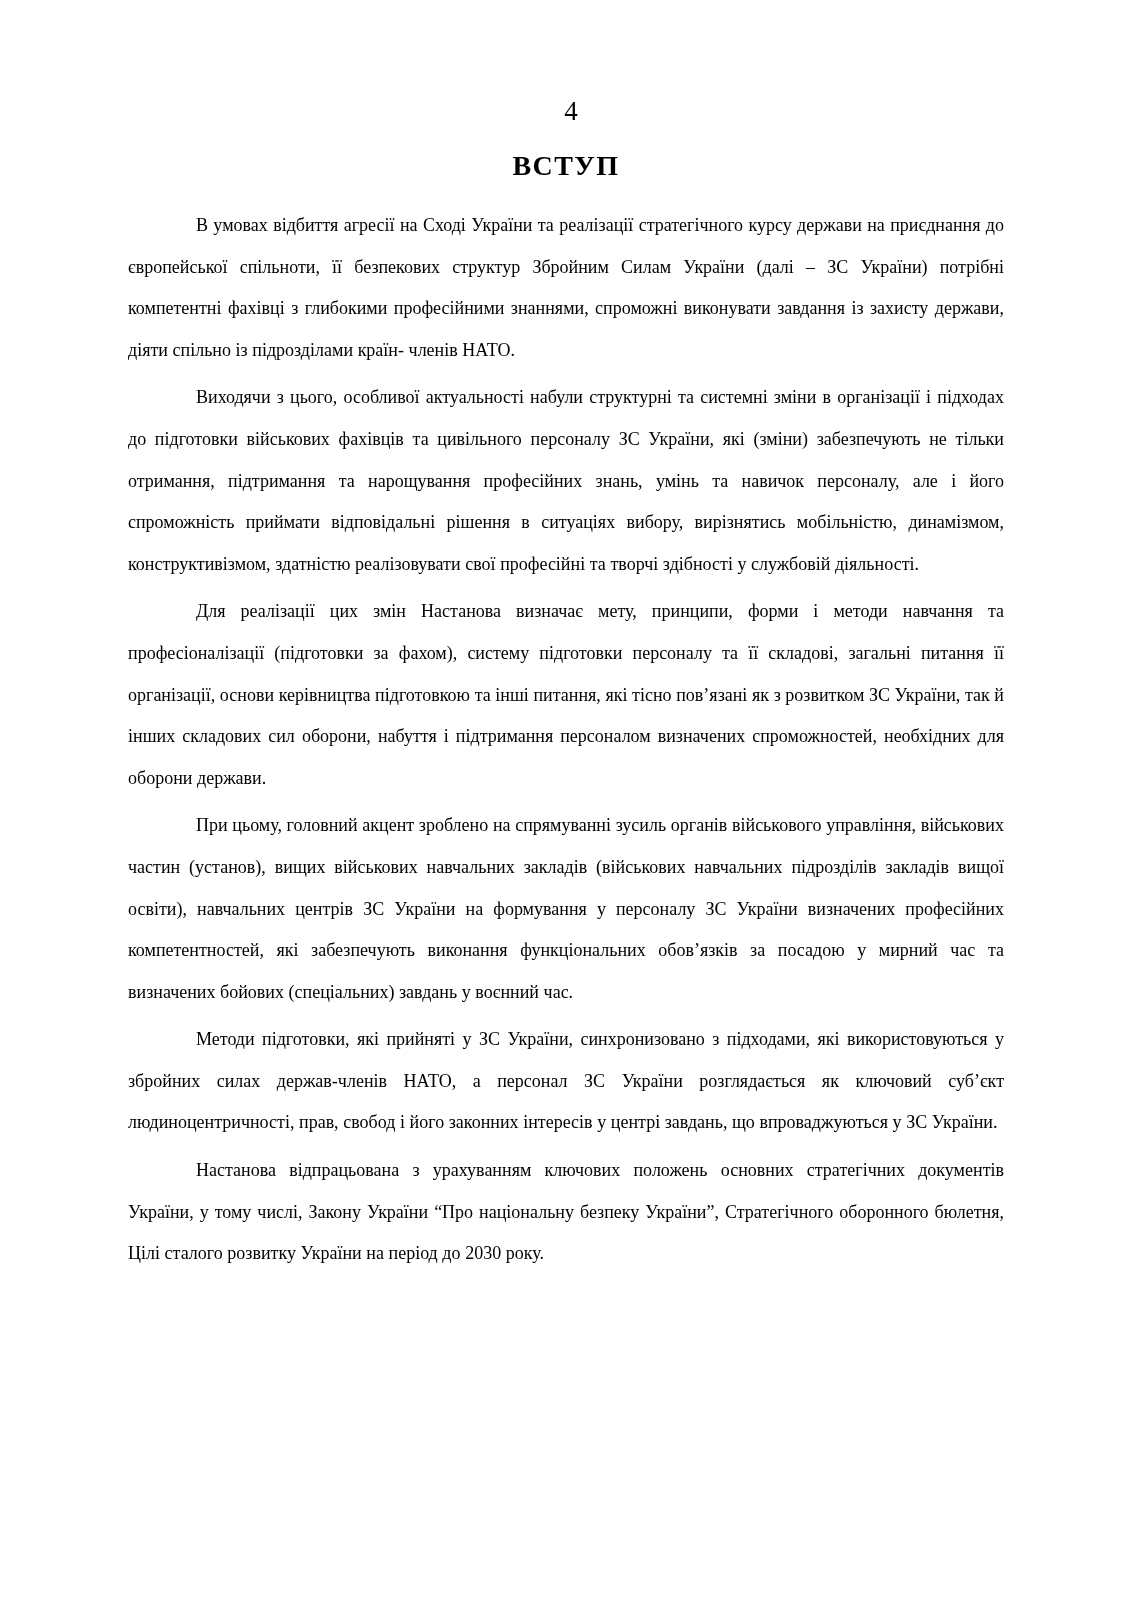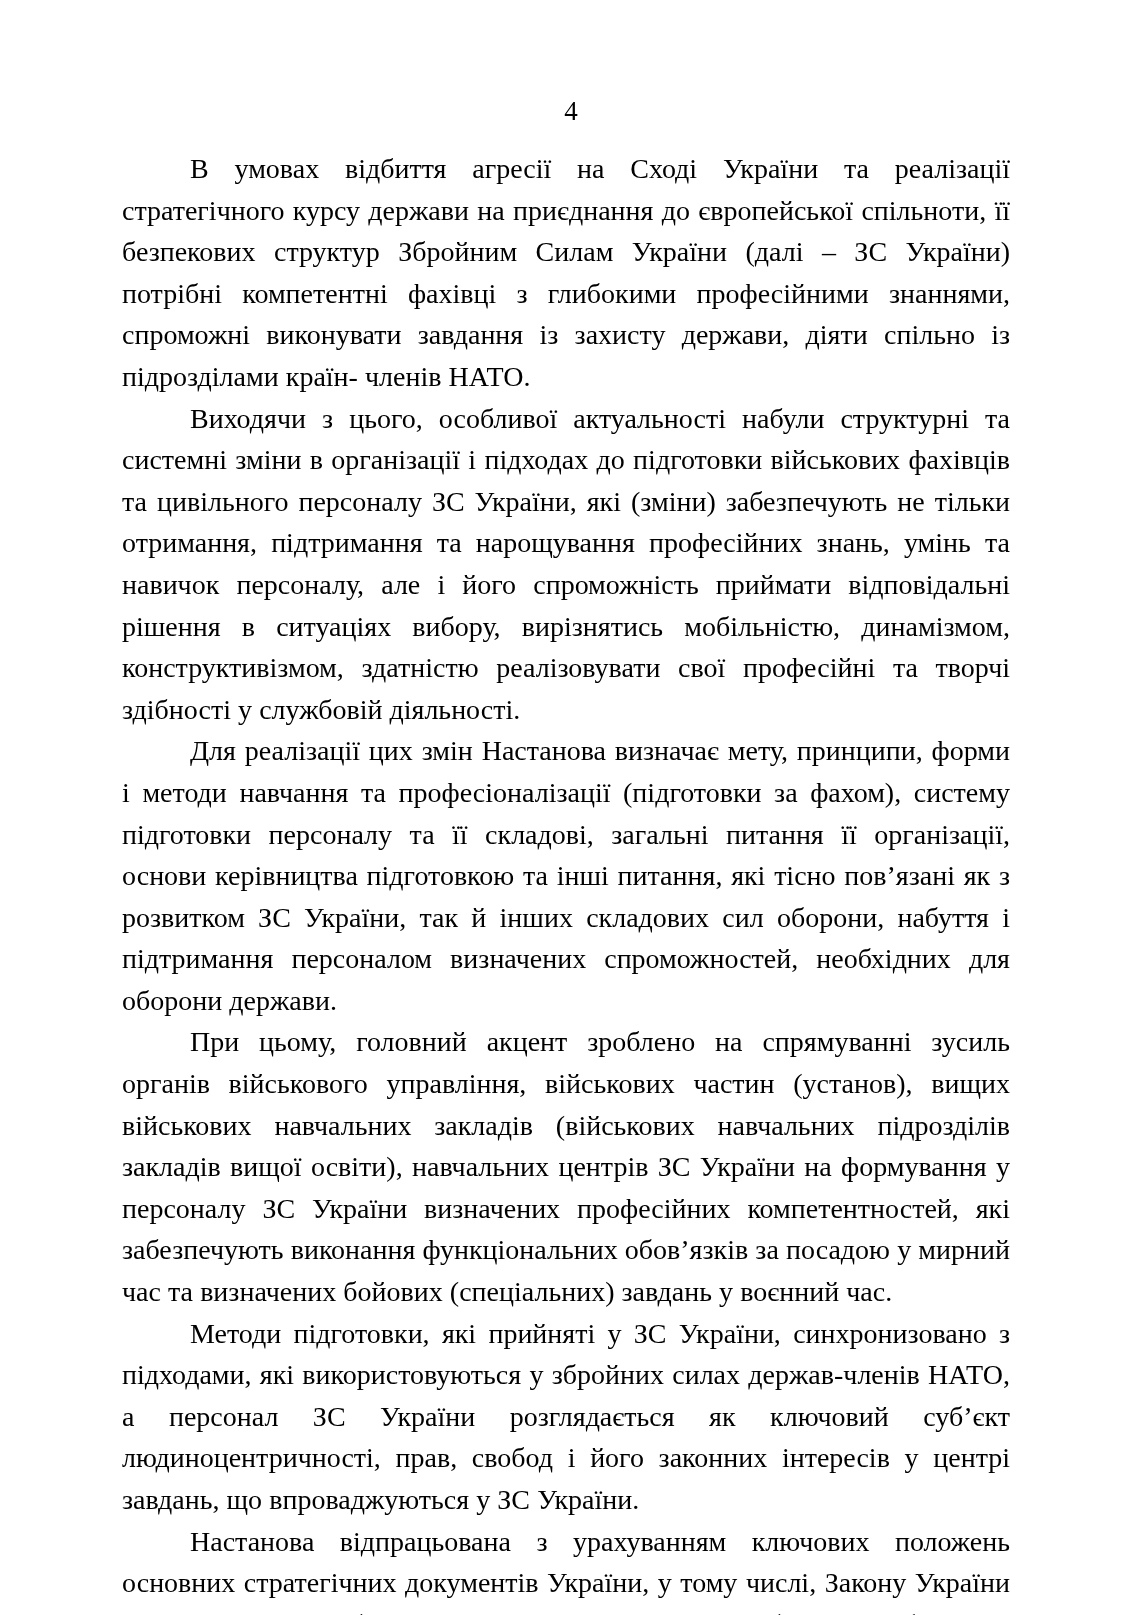--- a/index.html
+++ b/index.html
@@ -39,42 +39,43 @@
   }
   .doc-heading {
     text-align: center;
     font-weight: bold;
     font-size: 28px;
     letter-spacing: 1.4px;
     margin: 0 0 22px 0;
     line-height: 1.25;
   }
   .para {
-    margin: 0;
+    margin: 6px;
     text-align: justify;
     text-justify: inter-word;
     text-indent: 68px;
-    font-size: 28px;
+    font-size: 18px;
     line-height: 41.6px;
     hyphens: none;
     word-spacing: 0.1px;
   }
   .para + .para {
     margin-top: 0;
   }
 </style>
 </head>
 <body>
 
 <div class="page">
 
   <div class="page-number">4</div>
 
   <div class="content">
 
+    <h1 class="doc-heading">ВСТУП</h1>
 
     <p class="para">В умовах відбиття агресії на Сході України та реалізації стратегічного курсу держави на приєднання до європейської спільноти, її безпекових структур Збройним Силам України (далі – ЗС України) потрібні компетентні фахівці з глибокими професійними знаннями, спроможні виконувати завдання із захисту держави, діяти спільно із підрозділами країн- членів НАТО.</p>
 
     <p class="para">Виходячи з цього, особливої актуальності набули структурні та системні зміни в організації і підходах до підготовки військових фахівців та цивільного персоналу ЗС України, які (зміни) забезпечують не тільки отримання, підтримання та нарощування професійних знань, умінь та навичок персоналу, але і його спроможність приймати відповідальні рішення в ситуаціях вибору, вирізнятись мобільністю, динамізмом, конструктивізмом, здатністю реалізовувати свої професійні та творчі здібності у службовій діяльності.</p>
 
     <p class="para">Для реалізації цих змін Настанова визначає мету, принципи, форми і методи навчання та професіоналізації (підготовки за фахом), систему підготовки персоналу та її складові, загальні питання її організації, основи керівництва підготовкою та інші питання, які тісно пов’язані як з розвитком ЗС України, так й інших складових сил оборони, набуття і підтримання персоналом визначених спроможностей, необхідних для оборони держави.</p>
 
     <p class="para">При цьому, головний акцент зроблено на спрямуванні зусиль органів військового управління, військових частин (установ), вищих військових навчальних закладів (військових навчальних підрозділів закладів вищої освіти), навчальних центрів ЗС України на формування у персоналу ЗС України визначених професійних компетентностей, які забезпечують виконання функціональних обов’язків за посадою у мирний час та визначених бойових (спеціальних) завдань у воєнний час.</p>
 
     <p class="para">Методи підготовки, які прийняті у ЗС України, синхронизовано з підходами, які використовуються у збройних силах держав-членів НАТО, а персонал ЗС України розглядається як ключовий суб’єкт людиноцентричності, прав, свобод і його законних інтересів у центрі завдань, що впроваджуються у ЗС України.</p>

